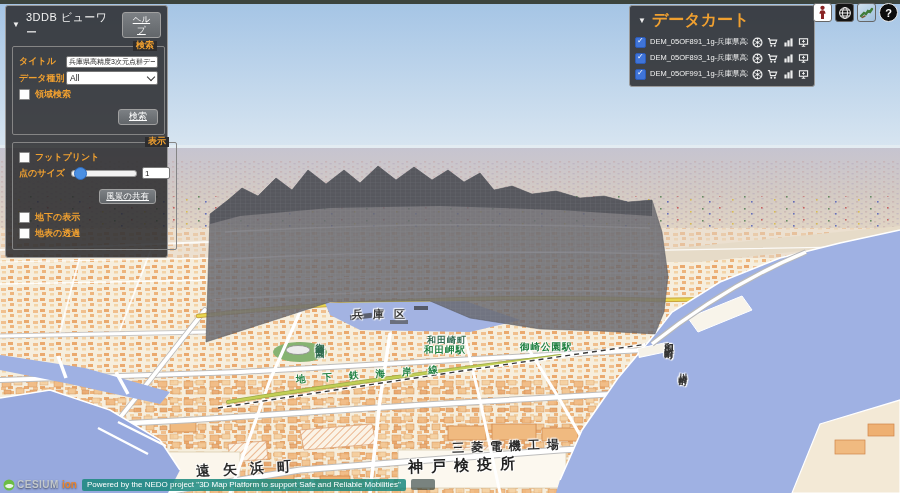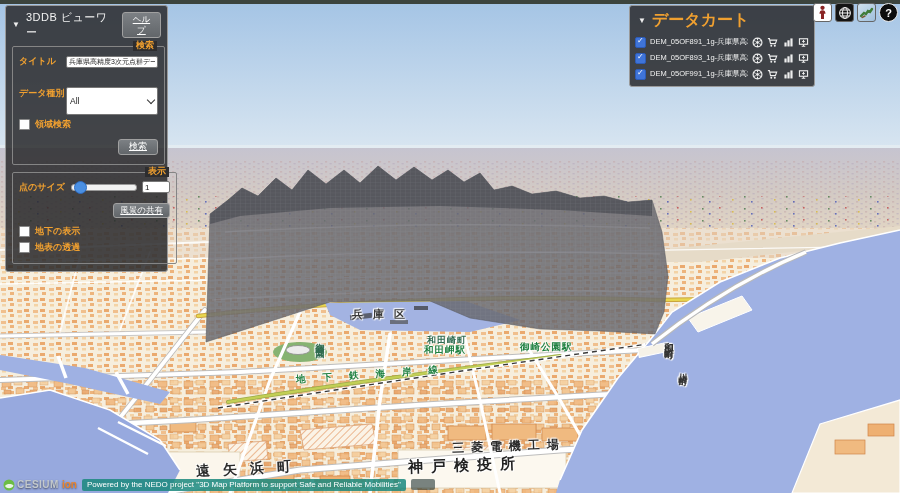--- a/index.html
+++ b/index.html
@@ -24,23 +24,23 @@
     color:#fff;border-radius:3px;font-size:8.5px;font-family:inherit;
     padding:1px 6px;line-height:1.3;cursor:pointer;text-decoration:underline;}
   fieldset.sect{border:1px solid #858585;border-radius:2px;margin:2px 6px 7px 6px;
     padding:5px 4px 6px 4px;position:relative;}
   .legend{position:absolute;top:-6px;right:7px;background:rgba(45,45,47,1);
     color:#f0a030;font-size:9px;font-weight:bold;padding:0 3px;line-height:1.1;}
   .frow{display:flex;align-items:center;margin:3px 2px;}
   .flabel{color:#f0a030;font-size:9px;font-weight:bold;width:47px;flex:none;}
   .tinput{background:#fff;border:1px solid #777;border-radius:2px;height:12px;
     font-size:7px;font-family:inherit;color:#222;padding:0 2px;box-sizing:border-box;}
-  .selectbox{background:#fff;border:1px solid #777;border-radius:2px;height:28px;
+  .selectbox{background:#fff;border:1px solid #777;border-radius:2px;height:14px;
     font-size:8.5px;color:#222;display:flex;align-items:center;
-    justify-content:space-between;padding:0 3px;box-sizing:border-box;margin-top:16px;}
+    justify-content:space-between;padding:0 3px;box-sizing:border-box;}
   .chev{width:5px;height:5px;border-right:1.4px solid #333;border-bottom:1.4px solid #333;
     transform:rotate(45deg);margin-top:-3px;}
   .cbox{width:9px;height:9px;background:#fdfdfd;border:1px solid #888;
     border-radius:1px;flex:none;margin-right:5px;cursor:pointer;}
   .cblabel{color:#f0a030;font-size:9px;font-weight:bold;}
   .slider-track{position:relative;width:64px;height:5px;background:#f2f2f2;
     border-radius:3px;border:1px solid #999;cursor:pointer;}
   .slider-handle{position:absolute;left:2px;top:-4px;width:11px;height:11px;
     border-radius:50%;background:#4a8fe2;border:1px solid #2f6cc0;cursor:grab;}
 
@@ -269,27 +269,31 @@
         <span class="cblabel">領域検索</span>
       </div>
       <div class="frow" style="justify-content:flex-end;margin-top:8px;">
         <button class="gbtn" style="width:40px;font-size:9px;">検索</button>
       </div>
     </fieldset>
 
     <fieldset class="sect">
       <span class="legend">表示</span>
       <div class="frow">
+        <span class="cbox"></span>
+        <span class="cblabel">フットプリント</span>
+      </div>
+      <div class="frow">
         <span class="flabel" style="width:52px;">点のサイズ</span>
         <div class="slider-track">
           <div class="slider-handle"></div>
         </div>
         <input class="tinput" style="width: 28px; margin-left: 5px; font-size: 8px;" value="1">
       </div>
-      <div class="frow" style="justify-content:flex-end;margin:9px 2px 7px;">
+      <div class="frow" style="justify-content:flex-end;margin:9px 16px 7px;">
         <button class="gbtn" style="font-size:8.5px;">風景の共有</button>
       </div>
       <div class="frow">
         <span class="cbox"></span>
         <span class="cblabel">地下の表示</span>
       </div>
       <div class="frow">
         <span class="cbox"></span>
         <span class="cblabel">地表の透過</span>
       </div>

